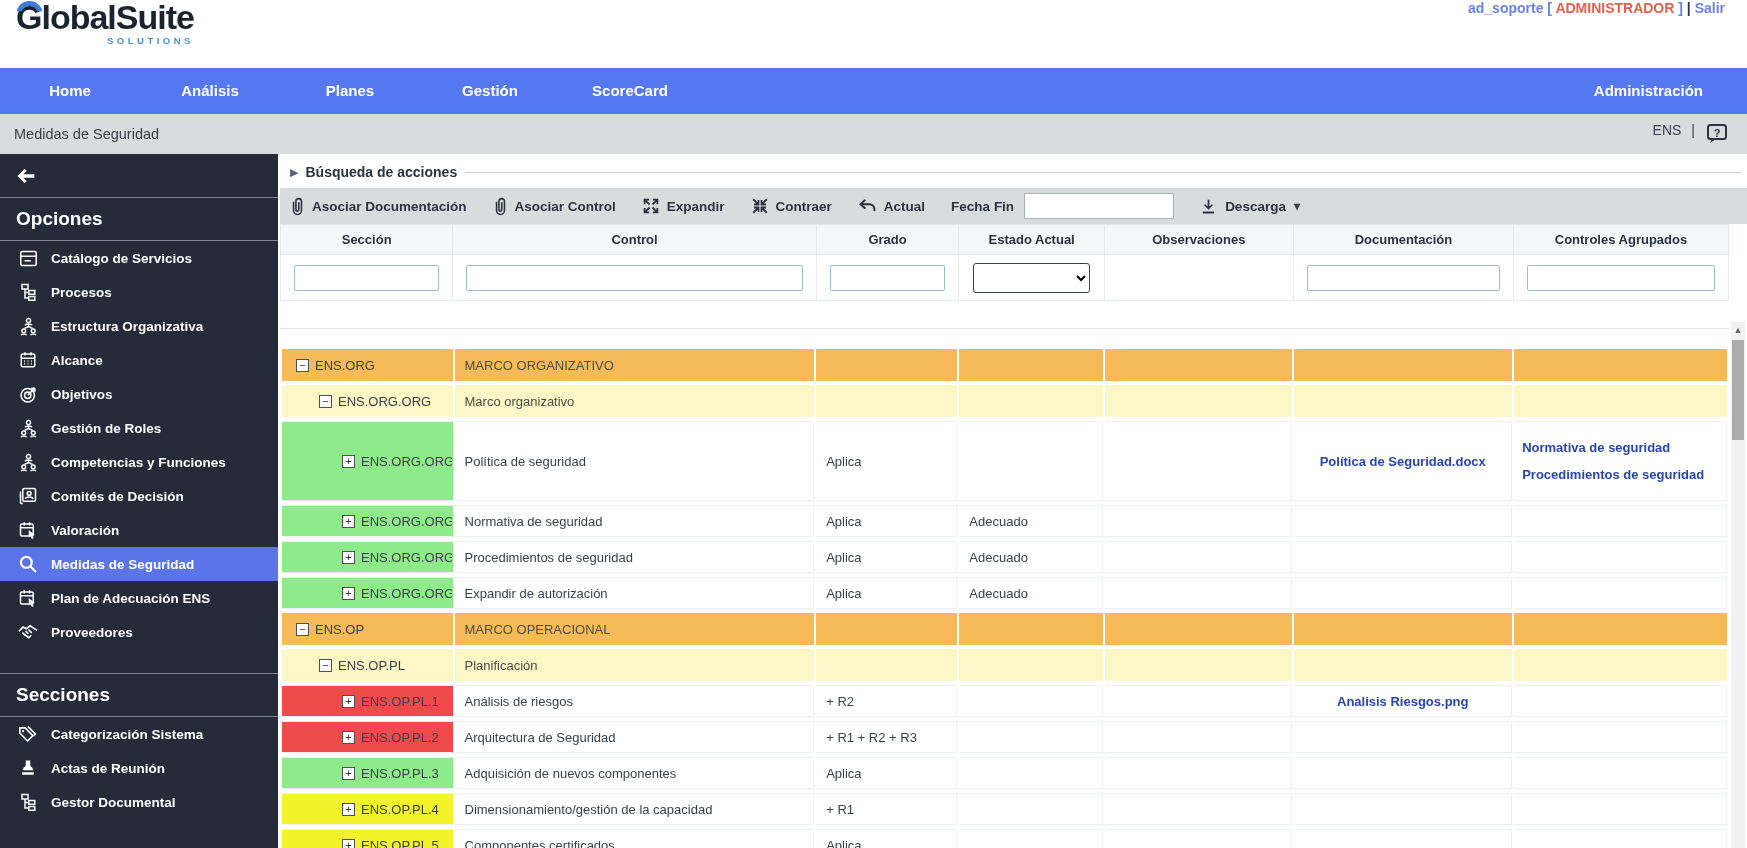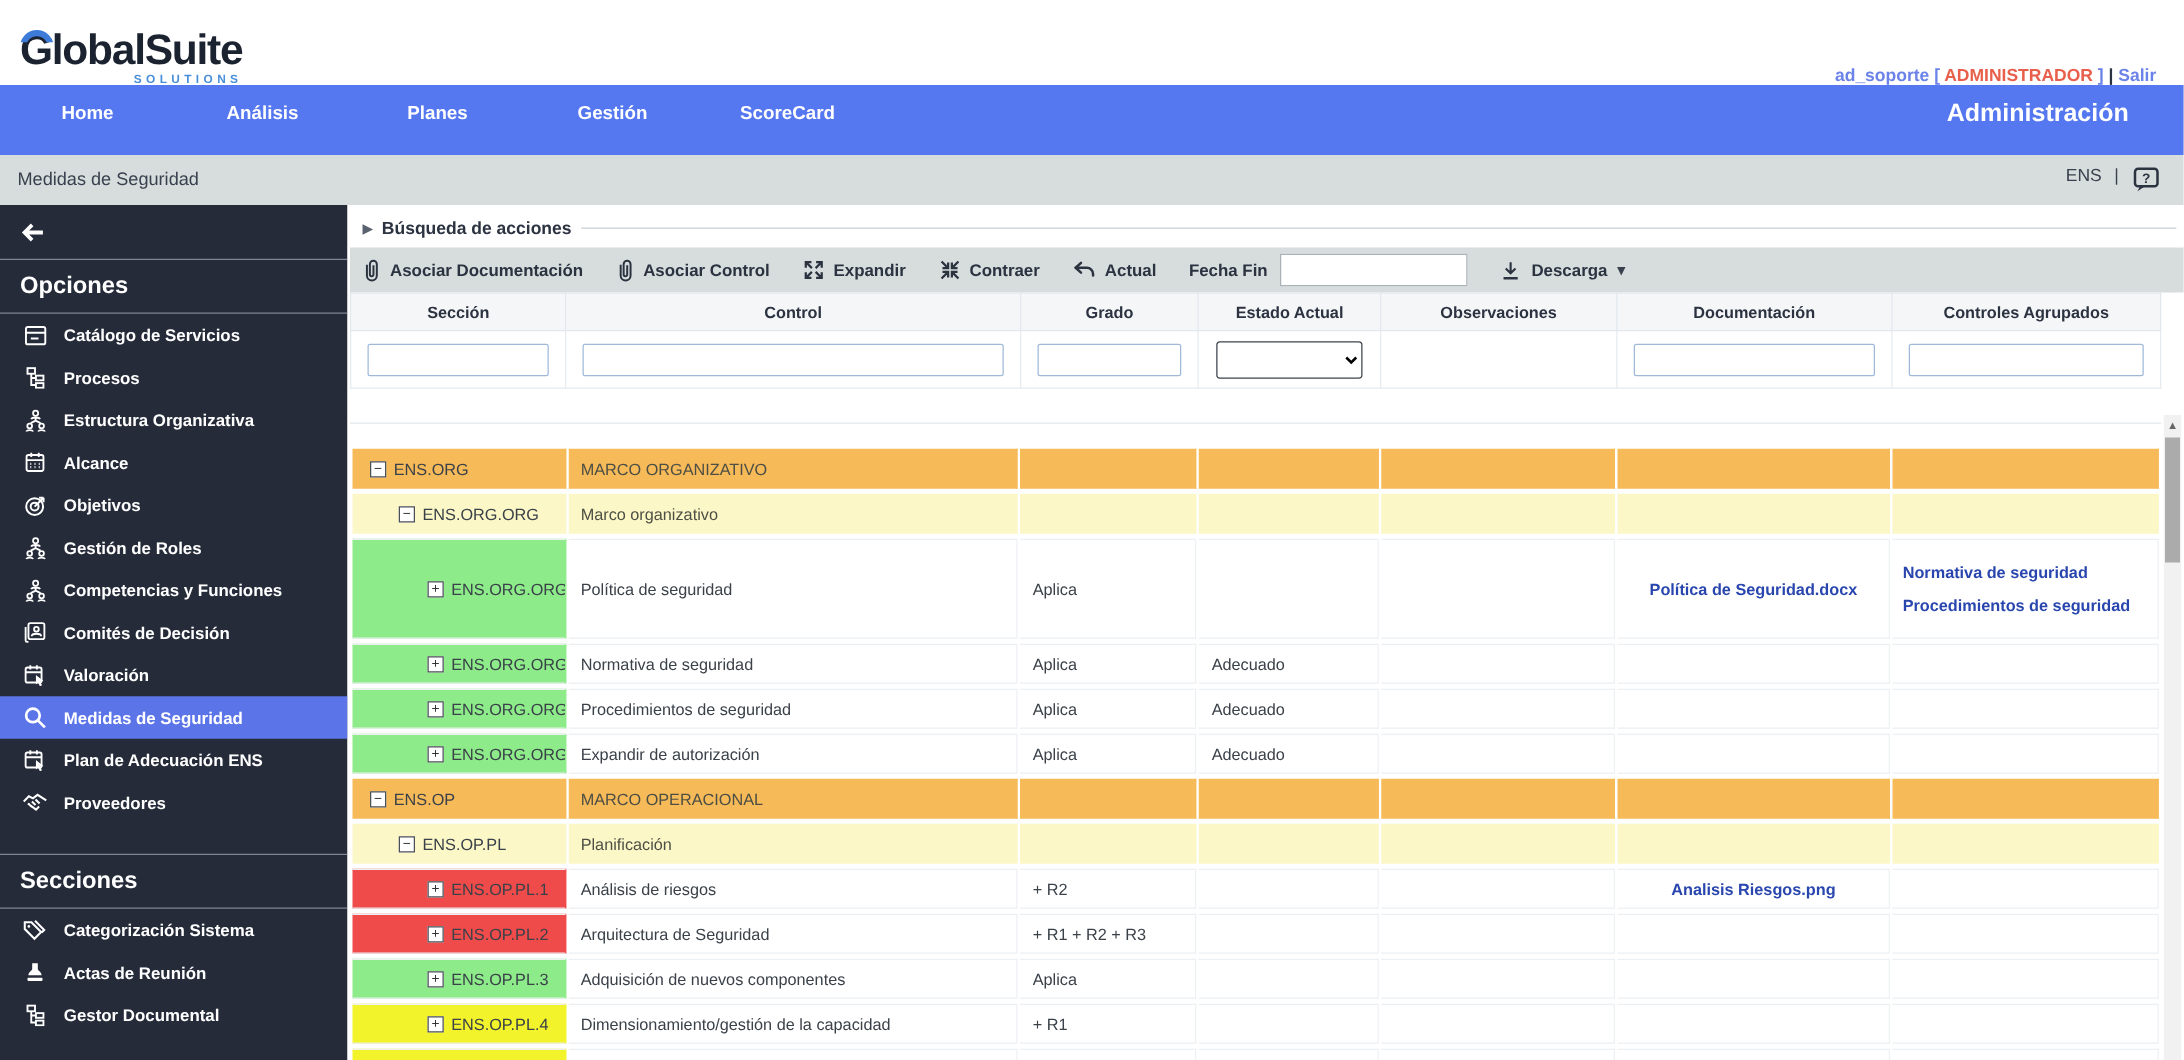--- a/index.html
+++ b/index.html
@@ -1,39 +1,39 @@
 <!DOCTYPE html>
 <html><head>
 <meta charset="utf-8">
 <style>
   * { margin:0; padding:0; box-sizing:border-box; }
   html,body { width:1747px; height:848px; overflow:hidden; background:#fff;
     font-family:"Liberation Sans", sans-serif; color:#2b3240; }
 
   
-  .top-header { height:68px; background:#fff; display:flex; align-items:flex-end;
+  .top-header { height:68px; background:#fff; display:flex; align-items:flex-start;
     justify-content:space-between; padding:0 22px 0 16px; }
   .logo-block { display:flex; flex-direction:column; line-height:1; }
   .logo-word { font-size:34px; font-weight:800; letter-spacing:-1px; color:#1c2330; position:relative; }
   .logo-g { position:relative; display:inline-block; }
   .logo-g::before { content:""; position:absolute; top:1px; left:0; width:17px; height:17px;
     border:5px solid #3d7bd8; border-radius:50%;
     clip-path:polygon(0 0,100% 0,100% 38%,0 38%); }
   .logo-sub { font-size:9.5px; font-weight:700; letter-spacing:3.5px; color:#4a8fd9;
     text-align:right; margin-top:2px; }
   .user-area { font-size:14px; font-weight:600; }
   .u-blue { color:#6b82e8; } .u-red { color:#e8604c; } .u-dark { color:#2b3240; }
 
   
-  .nav-bar { height:56px; background:#5577f0; display:flex; align-items:stretch;
+  .nav-bar { height:46px; background:#5577f0; display:flex; align-items:stretch;
     position:relative; z-index:5; }
   .nav-tab { width:140px; text-align:center; color:#fff; font-size:15px; font-weight:600;
     line-height:46px; cursor:pointer; }
   .nav-tab.active { background:#262b36; height:52px; line-height:48px; }
-  .nav-tab-right { margin-left:auto; padding:0 44px; color:#fff; font-size:20px;
+  .nav-tab-right { margin-left:auto; padding:0 44px; color:#fff; font-size:15px;
     font-weight:600; line-height:46px; cursor:pointer; }
 
   
   .crumb-bar { height:40px; background:#d7dddd; display:flex; align-items:center;
     justify-content:space-between; padding:0 18px 0 14px; }
   .crumb-title { font-size:14.5px; color:#39404e; }
   .crumb-right { display:flex; align-items:flex-start; gap:10px; font-size:14px; color:#39404e; }
   .help-icon svg { display:block; }
 
   

